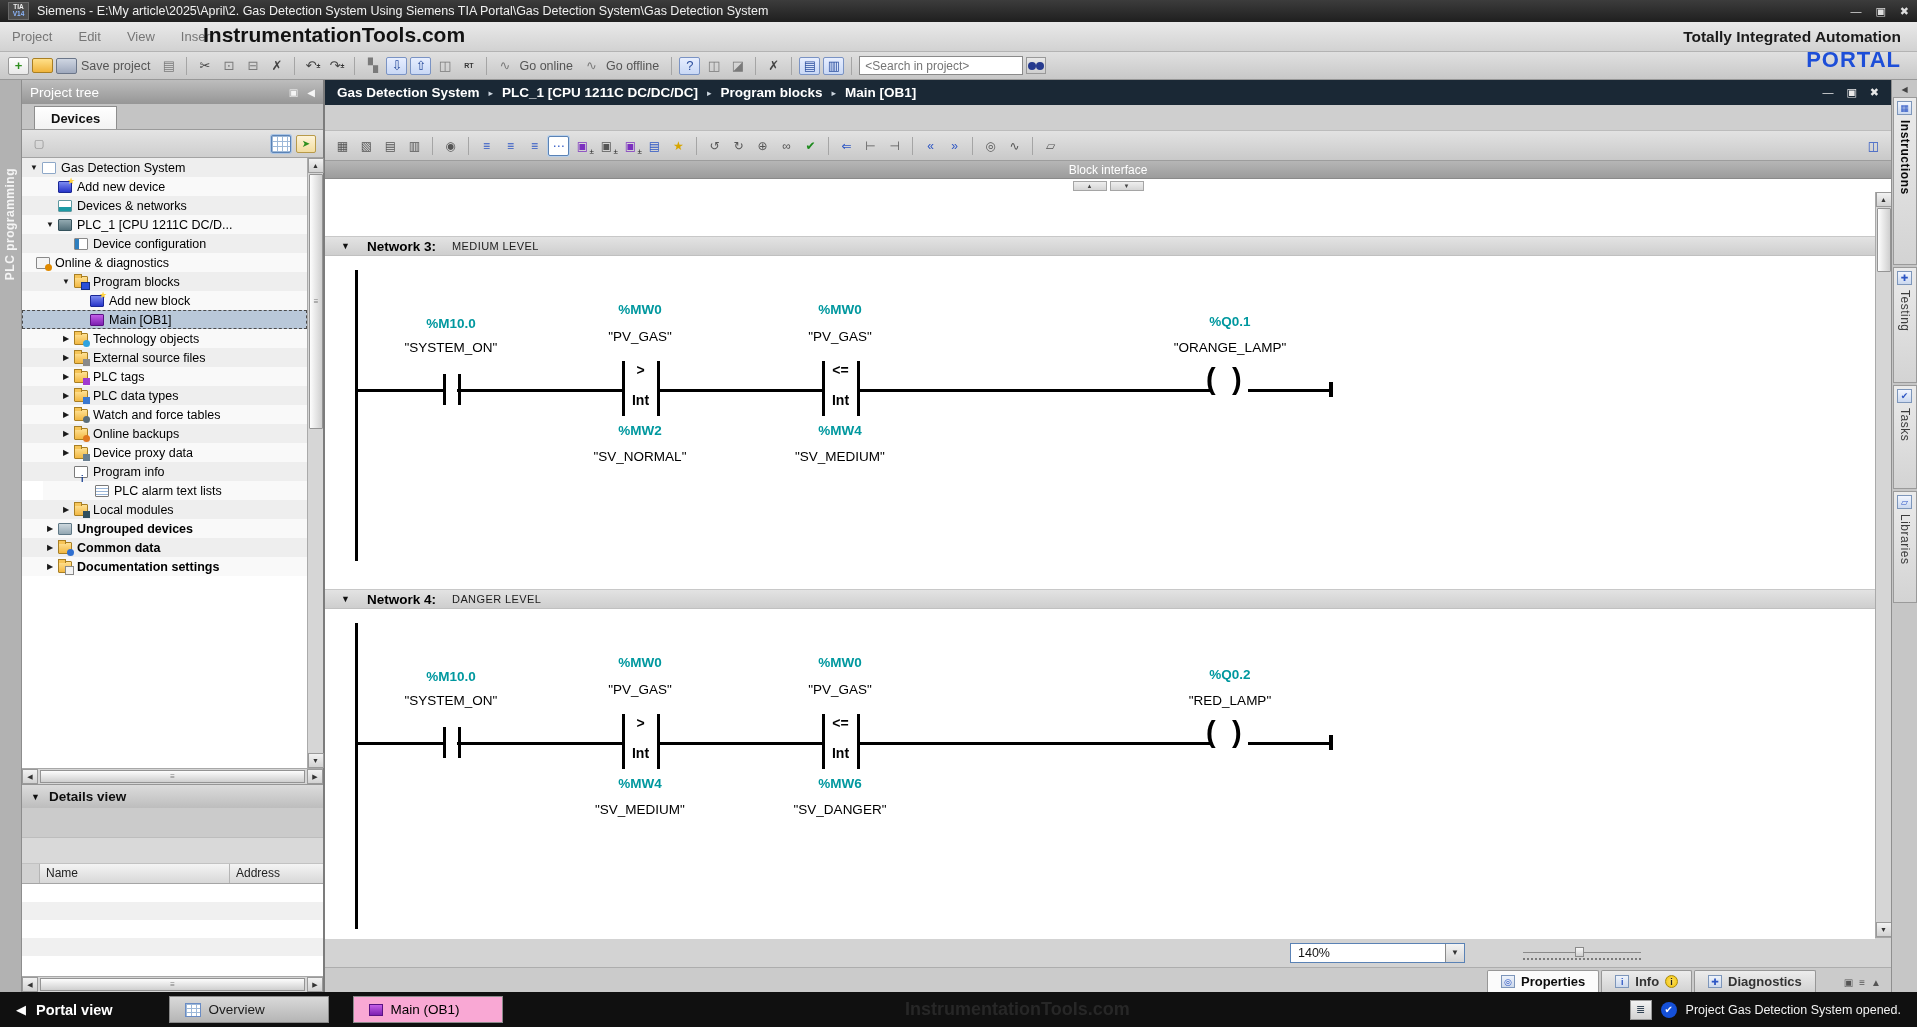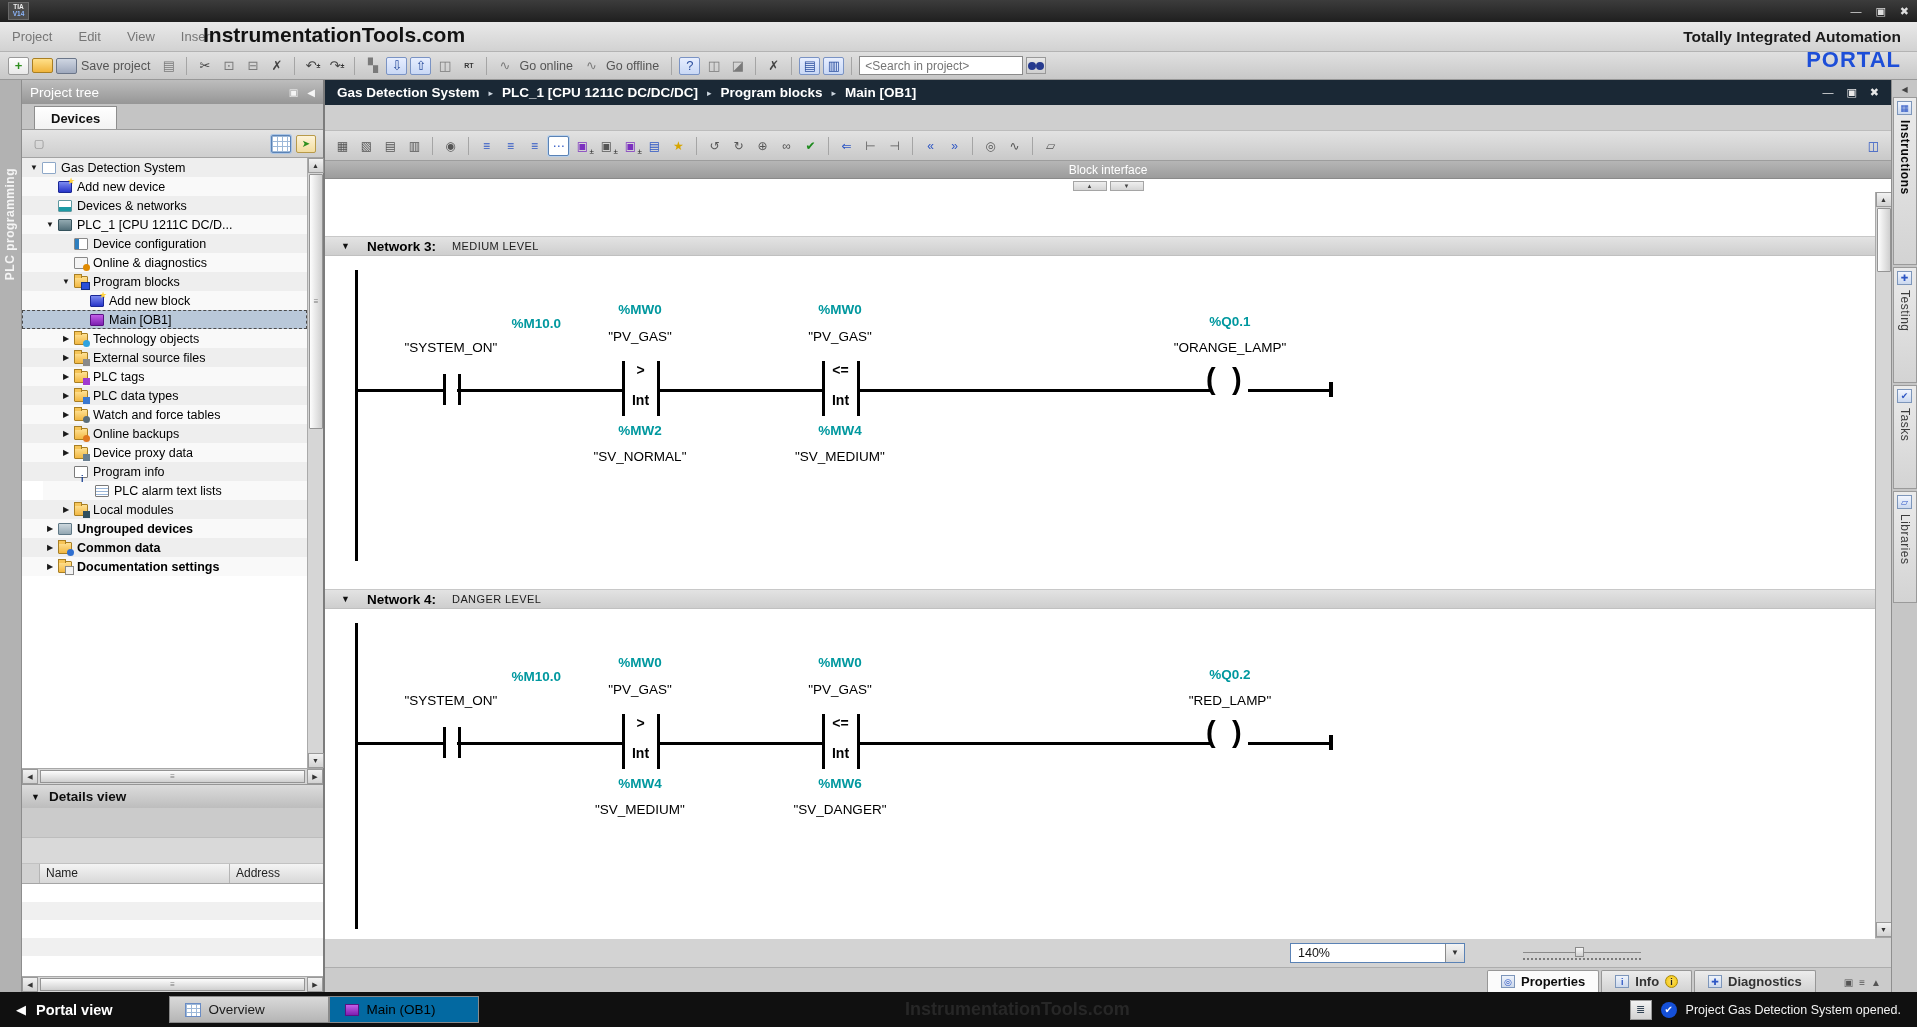--- a/index.html
+++ b/index.html
@@ -144,21 +144,21 @@
   .c2a { left:497px; top:105px; height:55px; } .c2b { left:532px; top:105px; height:55px; }
   .endcap { position:absolute; left:1004px; top:126px; width:4px; height:15px; background:#000; z-index:3; }
   .optxt { position:absolute; width:41px; text-align:center; font-size:14px; font-weight:bold; color:#000; z-index:3; }
   .op1 { left:295px; top:106px; } .op2 { left:495px; top:106px; }
   .dt1 { left:295px; top:136px; } .dt2 { left:495px; top:136px; }
   .paren { position:absolute; top:109px; font-size:29px; font-weight:bold; color:#000; z-index:3; line-height:1; }
   .par-l { left:881px; } .par-r { left:907px; }
   .lbl { position:absolute; width:220px; text-align:center; font-size:13.5px; z-index:3; white-space:nowrap; }
   .addr { color:#00989f; font-weight:bold; }
   .tagn { color:#000; }
-  .l-ct-a { left:16px; top:60px;text-align:right; } .l-ct-t { left:16px; top:84px; }
+  .l-ct-a { left:16px; top:60px; } .l-ct-t { left:16px; top:84px; }
   .l-c1-a { left:205px; top:46px; } .l-c1-t { left:205px; top:73px; }
   .l-c1-ba { left:205px; top:167px; } .l-c1-bt { left:205px; top:193px; }
   .l-c2-a { left:405px; top:46px; } .l-c2-t { left:405px; top:73px; }
   .l-c2-ba { left:405px; top:167px; } .l-c2-bt { left:405px; top:193px; }
   .l-co-a { left:795px; top:58px; } .l-co-t { left:795px; top:84px; }
 
   .zoom-row { height:30px; flex:none; background:#d3d3d3; border-top:1px solid #a5a5a5; display:flex; align-items:center; justify-content:flex-end; gap:58px; padding-right:250px; }
   .zoom-sel { width:175px; height:20px; background:#fff; border:1px solid #5a82b5; display:flex; align-items:center; font-size:12.5px; color:#111; padding-left:7px; position:relative; }
   .zoom-sel .dd { position:absolute; right:0; top:0; width:19px; height:18px; background:linear-gradient(#f4f4f4,#d5d5d5); border-left:1px solid #8a8a8a; display:flex; align-items:center; justify-content:center; font-size:8px; color:#333; }
   .slider { width:118px; height:14px; position:relative; border-bottom:2px dotted #7a7a7a; }
@@ -178,39 +178,40 @@
   .rtab .ric { width:15px; height:14px; background:linear-gradient(#f2f6ff,#ccd9ef); border:1px solid #7d96ba; font-size:9px; color:#2c55c4; display:flex; align-items:center; justify-content:center; flex:none; }
   .rtab .rlab { writing-mode:vertical-rl; font-size:12px; color:#3c3c3c; letter-spacing:0.5px; }
   .rtab.first .rlab { font-weight:bold; color:#0a0a0a; }
 
   
   .taskbar { height:35px; flex:none; background:#101010; display:flex; align-items:center; color:#fff; padding:0 16px; position:relative; }
   .tb-arrow { font-size:13px; margin-right:10px; }
   .tb-portal { font-size:14.5px; font-weight:bold; }
   .tb-btn { height:27px; display:flex; align-items:center; gap:8px; padding:0 15px; font-size:13.5px; border:1px solid #8a8a8a; }
   .tb-overview { margin-left:56px; background:linear-gradient(#d9d9d9,#b5b5b5); color:#1c1c1c; width:160px; }
-  .tb-main { background:#0369a1; color:#000; width:150px; }
+  .tb-main { margin-left:24px; background:#f9a8d4; color:#000; width:150px; }
   .ov-ic { width:16px; height:14px; background:#fff; border:1px solid #6a8cc4; background-image:linear-gradient(#9db8d8 1px,transparent 1px),linear-gradient(90deg,#9db8d8 1px,transparent 1px); background-size:5px 4px; }
   .mb-ic { width:14px; height:12px; background:linear-gradient(#c45fe8,#7c1fb0); border:1px solid #5a1284; }
   .wm-bottom { position:absolute; left:905px; font-size:18px; font-weight:bold; color:#272727; }
   .tb-right { margin-left:auto; display:flex; align-items:center; gap:9px; }
   .st-ic { width:22px; height:20px; background:linear-gradient(#f2f2f2,#d2d2d2); border:1px solid #999; color:#345; font-size:11px; display:flex; align-items:center; justify-content:center; }
   .st-check { width:16px; height:16px; border-radius:50%; background:#1550d8; color:#fff; font-size:10px; display:flex; align-items:center; justify-content:center; }
   .st-msg { font-size:12.5px; color:#f2f2f2; }
 </style>
 </head>
 <body>
 
 <div class="screen">
 
   <div class="titlebar">
     <div class="tia-badge">
       <span>TIA</span>
       <span class="v">V14</span>
     </div>
+    <span>Siemens  -  E:\My article\2025\April\2. Gas Detection System Using Siemens TIA Portal\Gas Detection System\Gas Detection System</span>
     <div class="win-ctrl">
       <span>—</span>
       <span>▣</span>
       <span>✖</span>
     </div>
   </div>
 
   <div class="menubar">
     <span>Project</span>
     <span>Edit</span>
@@ -349,21 +350,21 @@
             <div class="trow" style="padding-left: 22px;">
     <span class="expander">▼</span>
     <span class="ticon tic-plc"></span>
     <span class="tlabel">PLC_1 [CPU 1211C DC/D...</span>
   </div>
             <div class="trow" style="padding-left: 38px;">
     <span class="expander"></span>
     <span class="ticon tic-device-config"></span>
     <span class="tlabel">Device configuration</span>
   </div>
-            <div class="trow" style="padding-left: 38px;">
+            <div class="trow" style="">
     <span class="expander"></span>
     <span class="ticon tic-online-diag"></span>
     <span class="tlabel">Online &amp; diagnostics</span>
   </div>
             <div class="trow" style="padding-left: 38px;">
     <span class="expander">▼</span>
     <span class="ticon tic-program-blocks fold"></span>
     <span class="tlabel">Program blocks</span>
   </div>
             <div class="trow" style="padding-left: 54px;">

